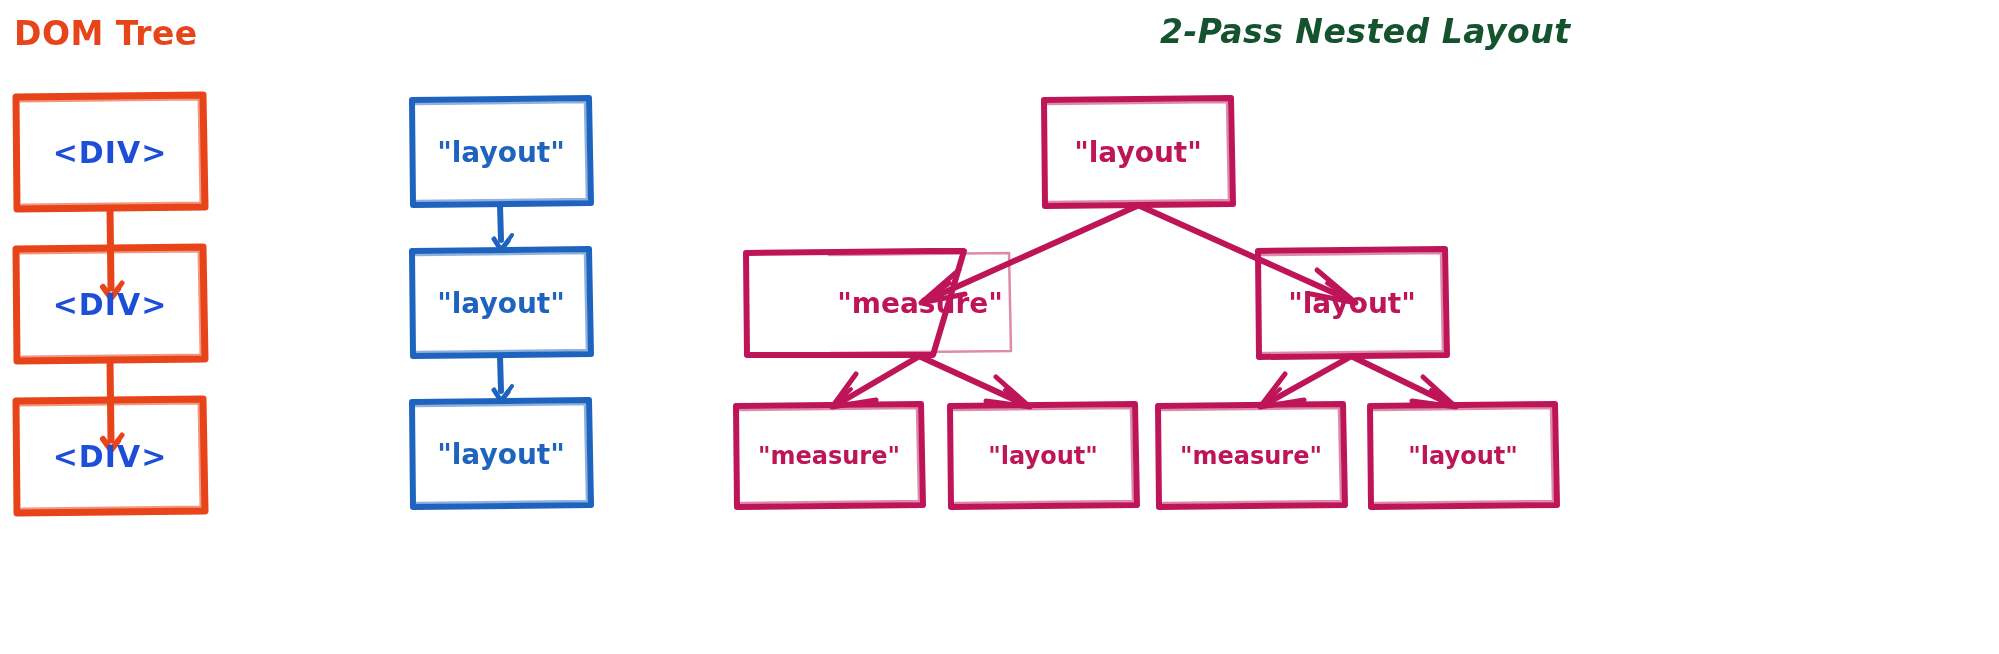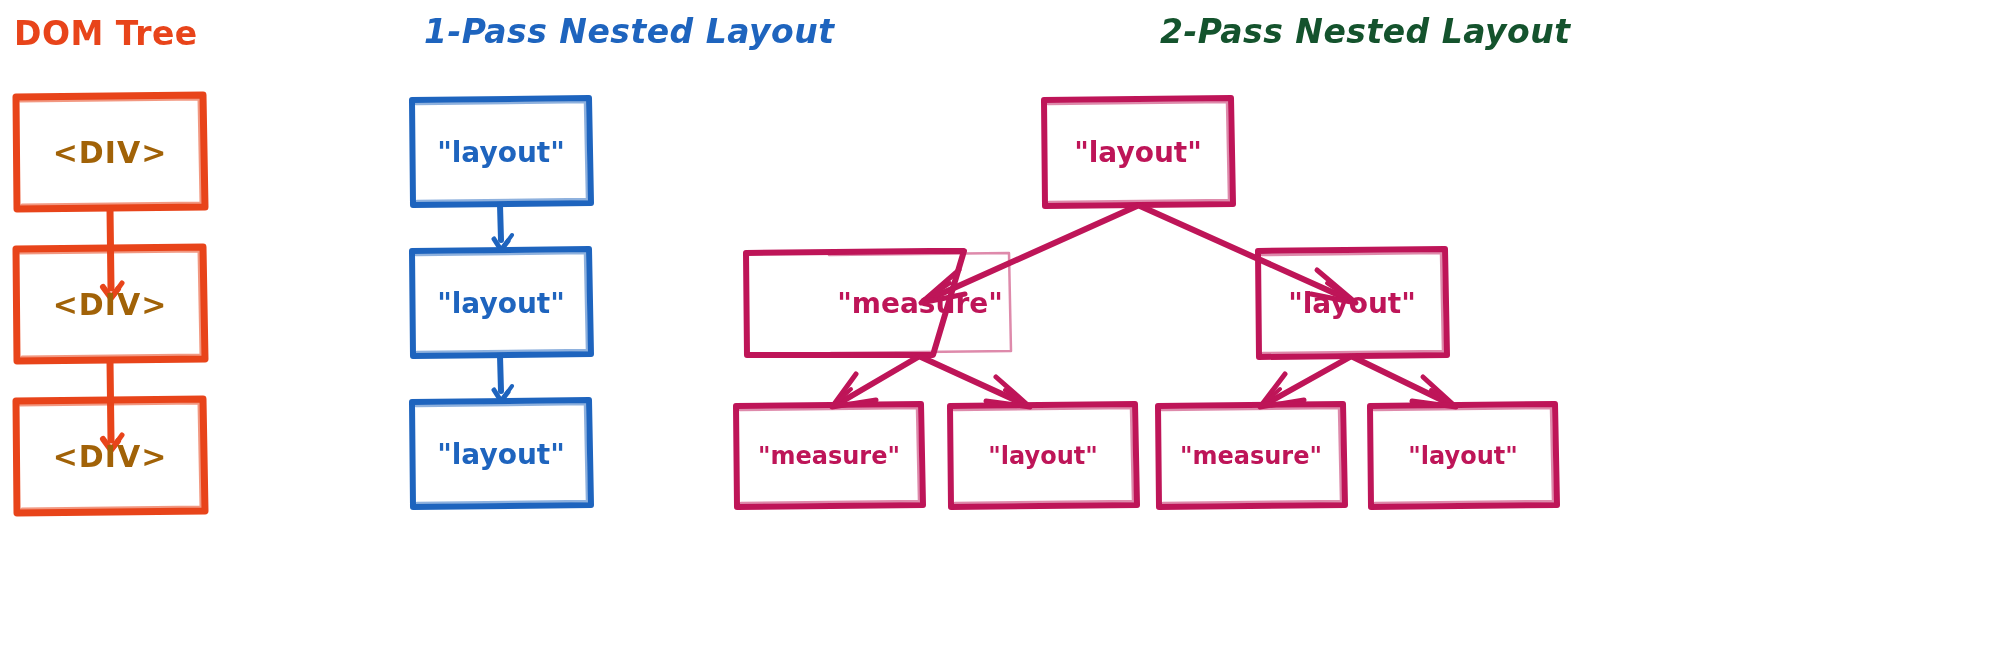--- a/index.html
+++ b/index.html
@@ -36,21 +36,21 @@
 
   .node-label {
     position: absolute;
     white-space: nowrap;
     text-align: center;
     font-family: "DejaVu Sans", sans-serif;
     font-weight: 700;
     transform: translate(-50%, -50%);
     pointer-events: none;
   }
-  .lbl-orange { color: #a16207; font-size: 30px; letter-spacing: 1px; }
+  .lbl-orange { color: #1d4ed8; font-size: 30px; letter-spacing: 1px; }
   .lbl-blue   { color: #1E64BE; font-size: 28px; }
   .lbl-pink   { color: #BE1558; font-size: 28px; }
   .lbl-pink-sm{ color: #BE1558; font-size: 24px; }
 </style>
 </head>
 <body>
 
 <div id="canvas">
 
   <svg class="layer" viewBox="0 0 1999 654">
@@ -178,21 +178,20 @@
       </g>
       <g>
         <path d="M1370,406 L1555,404 L1557,505 L1371,507 Z"></path>
         <path d="M1374,410 L1551,408 L1553,501 L1375,503" stroke-width="2.5" opacity="0.5"></path>
       </g>
     </g>
   </svg>
 
   <div class="col-title title-dom">DOM Tree</div>
 
-  <div class="col-title title-onepass">1-Pass Nested Layout</div>
 
   <div class="col-title title-twopass">2-Pass Nested Layout</div>
 
   <div class="node-label lbl-orange" style="left:110px; top:152px;">&lt;DIV&gt;</div>
   <div class="node-label lbl-orange" style="left:110px; top:304px;">&lt;DIV&gt;</div>
   <div class="node-label lbl-orange" style="left:110px; top:456px;">&lt;DIV&gt;</div>
 
   <div class="node-label lbl-blue" style="left:501px; top:152px;">"layout"</div>
   <div class="node-label lbl-blue" style="left:501px; top:303px;">"layout"</div>
   <div class="node-label lbl-blue" style="left:501px; top:454px;">"layout"</div>

